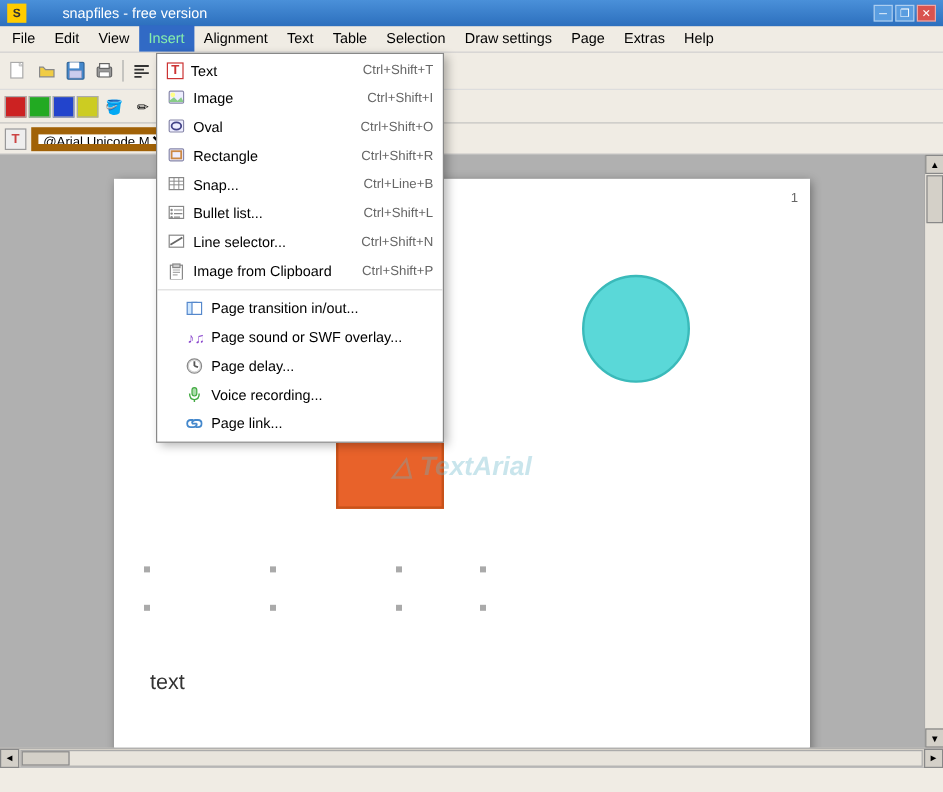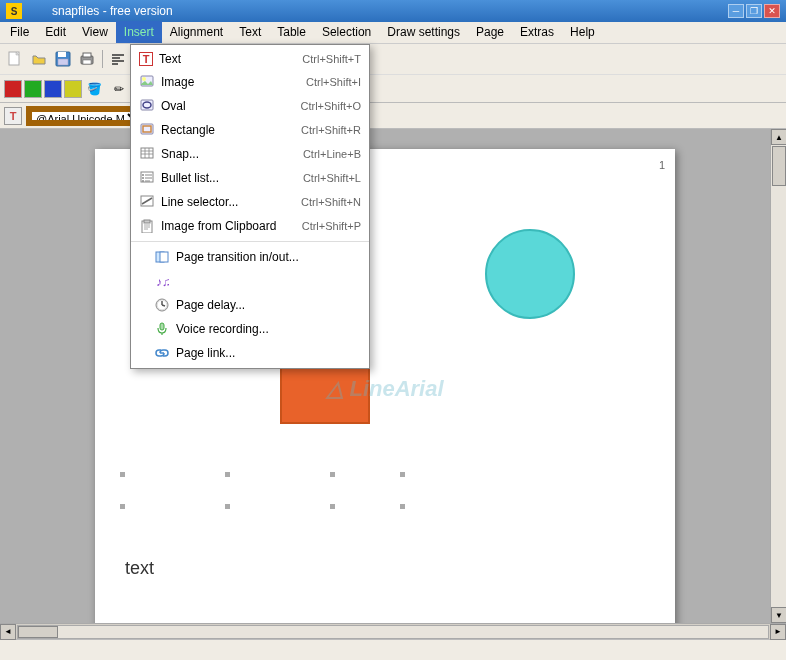--- a/index.html
+++ b/index.html
@@ -435,21 +435,21 @@
 
         <div class="page-number">1</div>
 
         <div class="canvas-circle"></div>
 
         <div class="canvas-rect"></div>
 
         <div class="canvas-text">text</div>
 
         <div class="watermark">
-          <span style="color:rgba(100,180,200,0.35); font-size:22px; font-style:italic;">△ Line</span><span style="color:rgba(100,180,200,0.35); font-size:22px; font-style:italic; font-weight:bold;">Arial</span>
+          <span style="color:rgba(100,180,200,0.35); font-size:22px; font-style:italic;">△ Text</span><span style="color:rgba(100,180,200,0.35); font-size:22px; font-style:italic; font-weight:bold;">Arial</span>
         </div>
       </div>
     </div>
 
     <div class="right-scrollbar">
       <div class="scroll-btn">▲</div>
       <div class="scroll-track">
         <div class="scroll-thumb"></div>
       </div>
       <div class="scroll-btn">▼</div>
@@ -569,20 +569,21 @@
             </svg>
         </span>
         <span class="item-label">Page transition in/out...</span>
       </div>
       <div class="drop-item">
         <span class="item-icon">
           <svg width="14" height="14" viewBox="0 0 14 14">
               <text x="1" y="12" font-size="12" fill="#8844cc">♪♫</text>
             </svg>
         </span>
+        <span class="item-label">Page sound or SWF overlay...</span>
       </div>
       <div class="drop-item">
         <span class="item-icon">
           <svg width="14" height="14" viewBox="0 0 14 14">
               <circle cx="7" cy="7" r="6" fill="white" stroke="#888" stroke-width="1"></circle>
               <circle cx="7" cy="7" r="5" fill="white" stroke="#aaa" stroke-width="0.5"></circle>
               <line x1="7" y1="3" x2="7" y2="7" stroke="#555" stroke-width="1.5"></line>
               <line x1="7" y1="7" x2="10" y2="8" stroke="#555" stroke-width="1.5"></line>
             </svg>
         </span>

